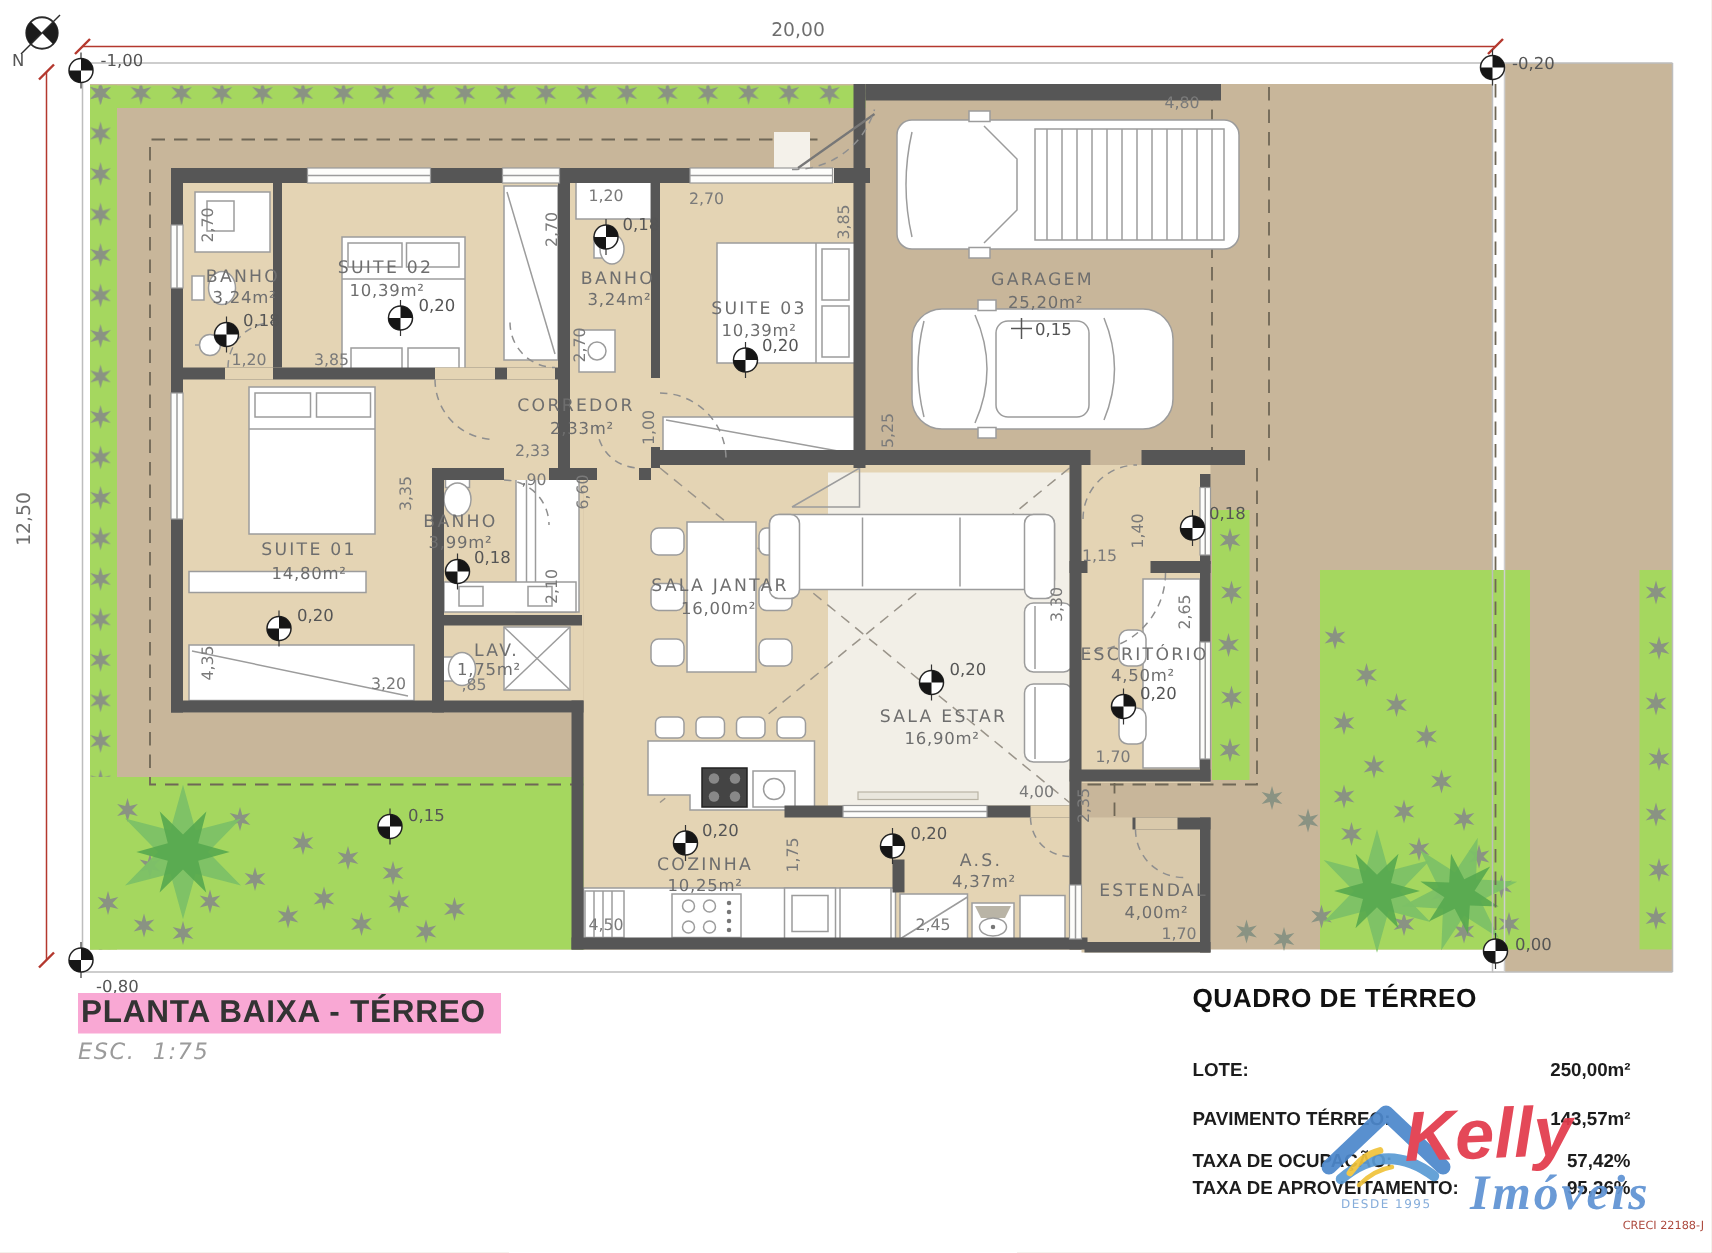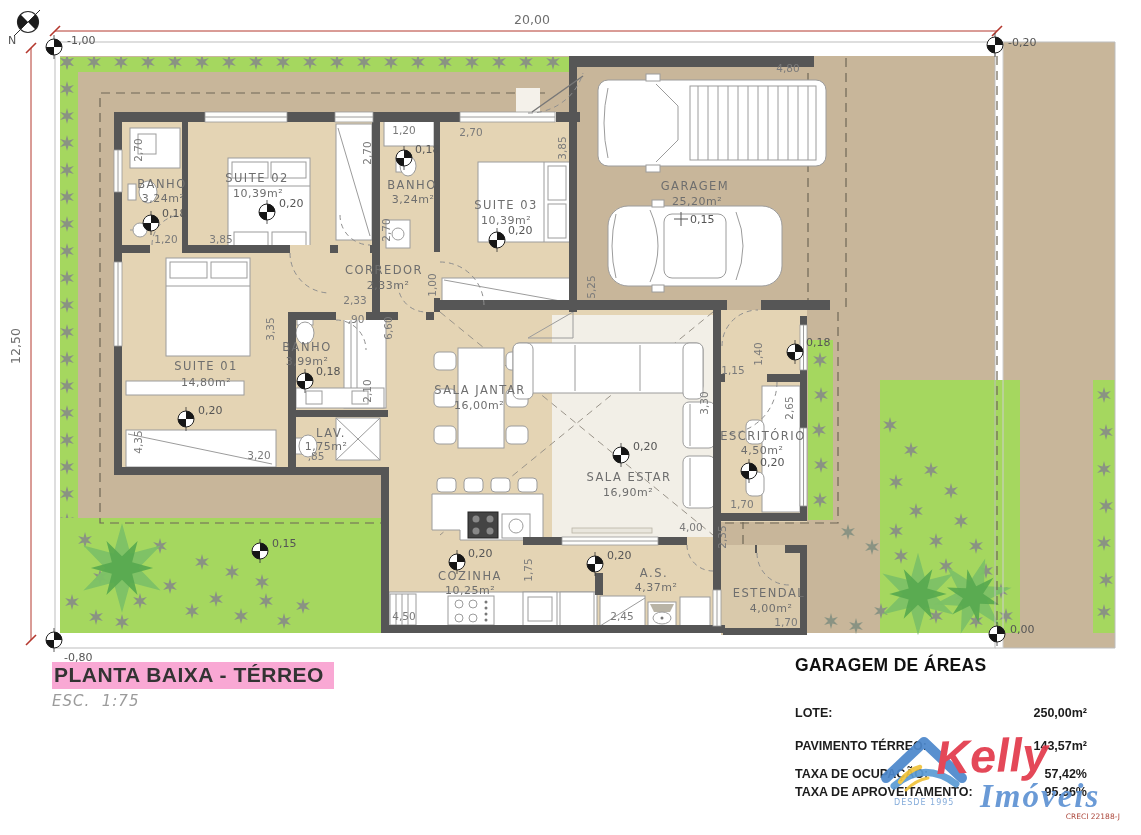--- a/index.html
+++ b/index.html
@@ -32,21 +32,21 @@
   .arow.sp1{margin-bottom:19px;gap:14px;}
   .arow.sp2{margin-bottom:14px;}
   .arow.tight{margin-bottom:4px;}
 
   .logo{position:absolute;left:878px;top:726px;width:258px;height:105px;opacity:.93;pointer-events:none;}
   .logo .brand{position:absolute;left:58px;top:2px;font-family:"Liberation Sans",sans-serif;
                font-weight:700;font-style:italic;font-size:47px;color:#e23b4c;transform:rotate(-2deg);}
   .logo .type{position:absolute;left:102px;top:52px;font-family:Liberation Serif, serif;
               font-weight:700;font-style:italic;font-size:33px;color:#5f93d3;letter-spacing:2px;}
   .logo .since{position:absolute;left:16px;top:72px;font-size:8px;color:#7da7d8;letter-spacing:1px;}
-  .logo .creci{position:absolute;right:16px;top:86px;font-size:7.5px;color:#a63b2e;}
+  .logo .creci{position:absolute;right:0px;top:86px;font-size:7.5px;color:#a63b2e;}
 </style>
 </head>
 <body>
 
 <div class="stage">
 <svg width="1141" height="835" viewBox="0 0 1141 835">
   <defs>
     <polygon id="star" points="0,-8 -1.5,-2.6 -6.9,-4 -3,0 -6.9,4 -1.5,2.6 0,8 1.5,2.6 6.9,4 3,0 6.9,-4 1.5,-2.6"></polygon>
     <pattern id="hedgestars" width="27" height="27" patternUnits="userSpaceOnUse">
       <use href="#star" x="13" y="8" fill="#8a9383"></use>
@@ -597,21 +597,21 @@
 </svg>
 
 
 <div class="title-block">
   <div class="title-band"><span>PLANTA BAIXA - TÉRREO</span></div>
   <div class="scale-line">ESC.  1:75</div>
 </div>
 
 
 <div class="areas">
-  <h2>GARAGEM DE ÁREAS</h2>
+  <h2>QUADRO DE TÉRREO</h2>
   <div class="arow sp1">
     <span>LOTE:</span>
     <span>250,00m²</span>
   </div>
   <div class="arow sp2">
     <span>PAVIMENTO TÉRREO:</span>
     <span>143,57m²</span>
   </div>
   <div class="arow tight">
     <span>TAXA DE OCUPAÇÃO:</span>

